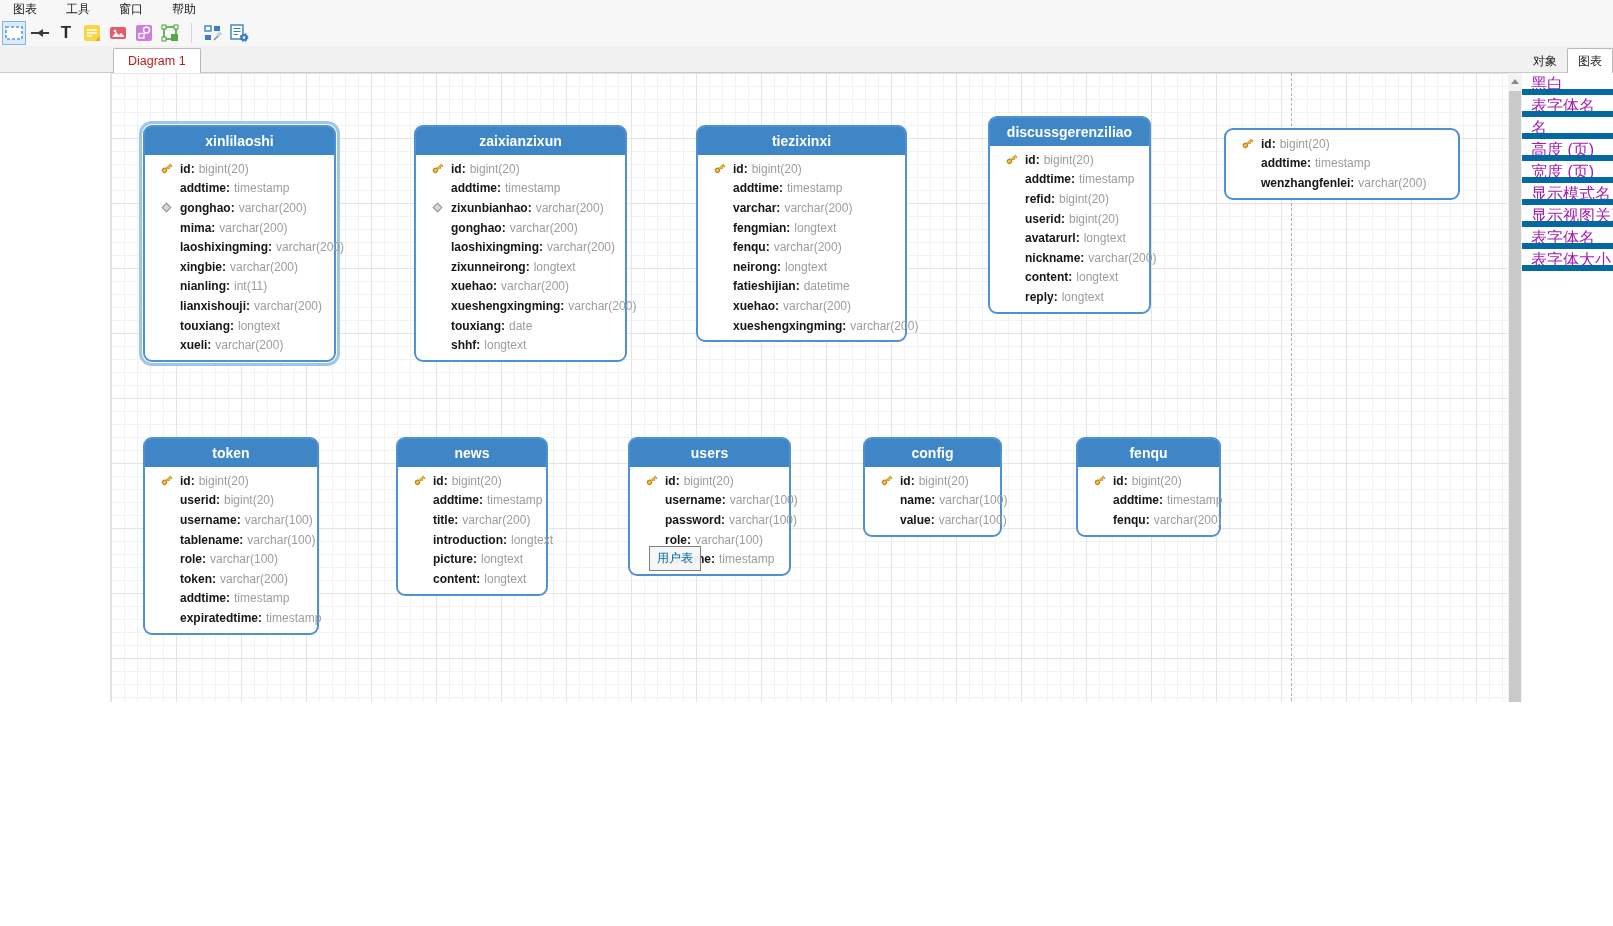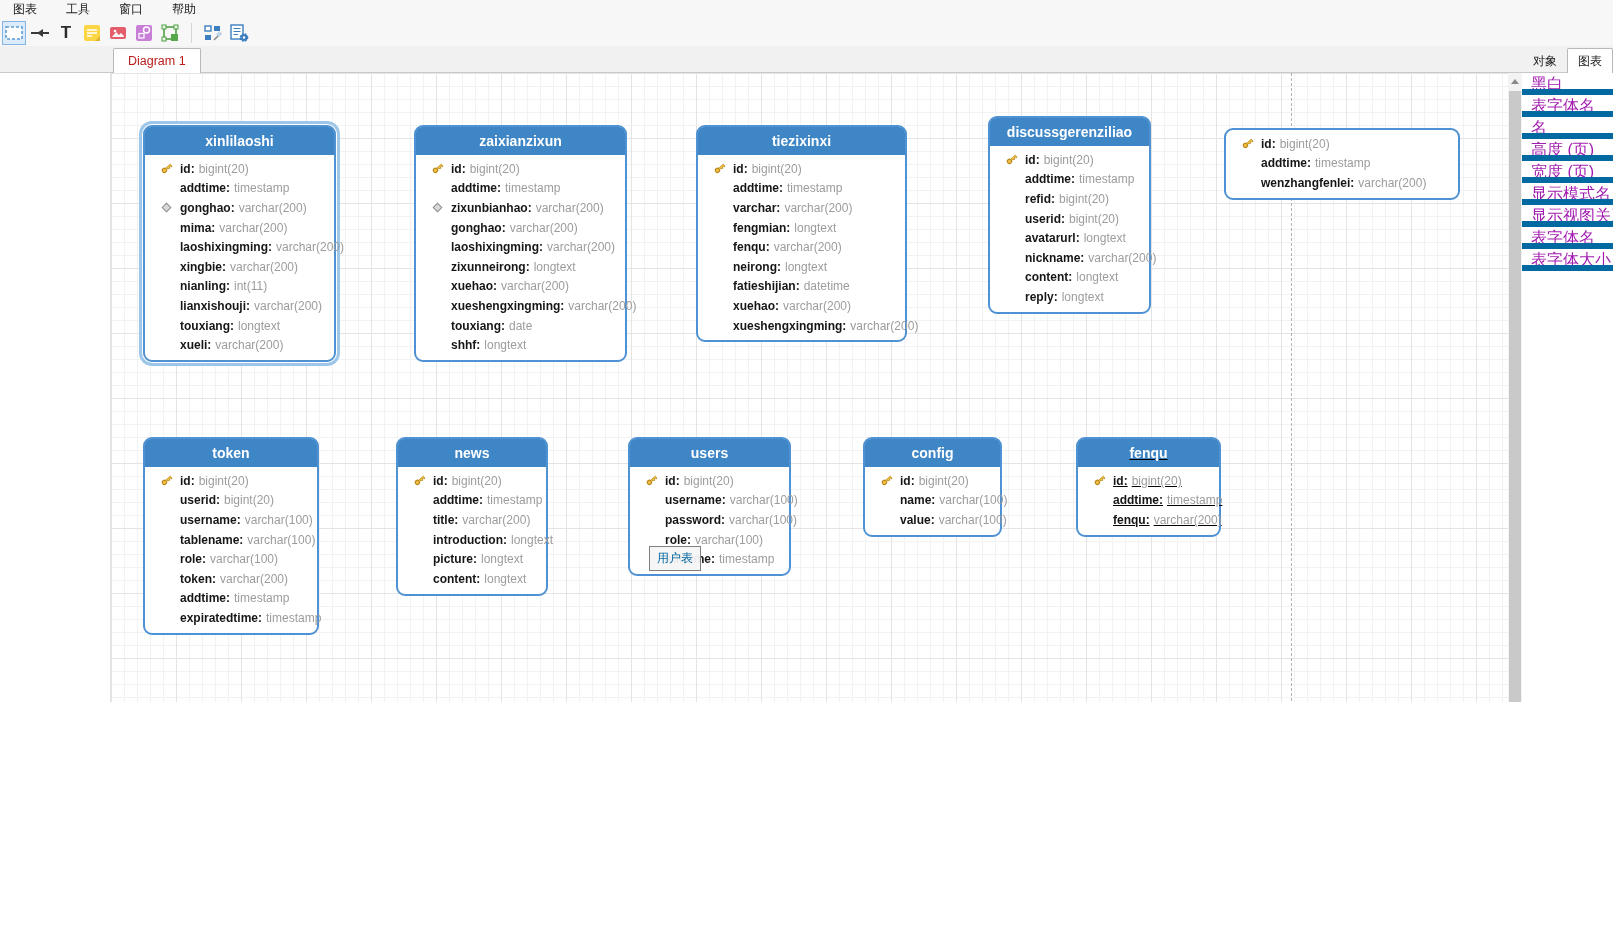--- a/index.html
+++ b/index.html
@@ -576,21 +576,21 @@
             <span class="f-nm">name:</span>
             <span class="f-tp">varchar(100)</span>
           </div>
           <div class="f-row">
             <span class="f-ic"></span>
             <span class="f-nm">value:</span>
             <span class="f-tp">varchar(100)</span>
           </div>
         </div>
       </div>
-      <div class="tbl" style="left: 965px; top: 364px; width: 145px; text-decoration: underline;">
+      <div class="tbl" style="left: 965px; top: 364px; width: 145px;">
         <div class="tbl-h">fenqu</div>
         <div class="tbl-b">
           <div class="f-row">
             <span class="f-ic">
               <svg width="13" height="13" viewBox="0 0 16 16">
                 <g transform="rotate(-42 8 8)">
                   <circle cx="4.6" cy="8" r="2.6" fill="#F3C243" stroke="#b9881c" stroke-width="1.4"></circle>
                   <path d="M7.4 7.1 H15 V10.4 H13.2 V8.9 H11.6 V10.4 H9.8 V8.9 H7.4 Z" fill="#F3C243" stroke="#b9881c" stroke-width="0.9"></path>
                 </g>
               </svg>

